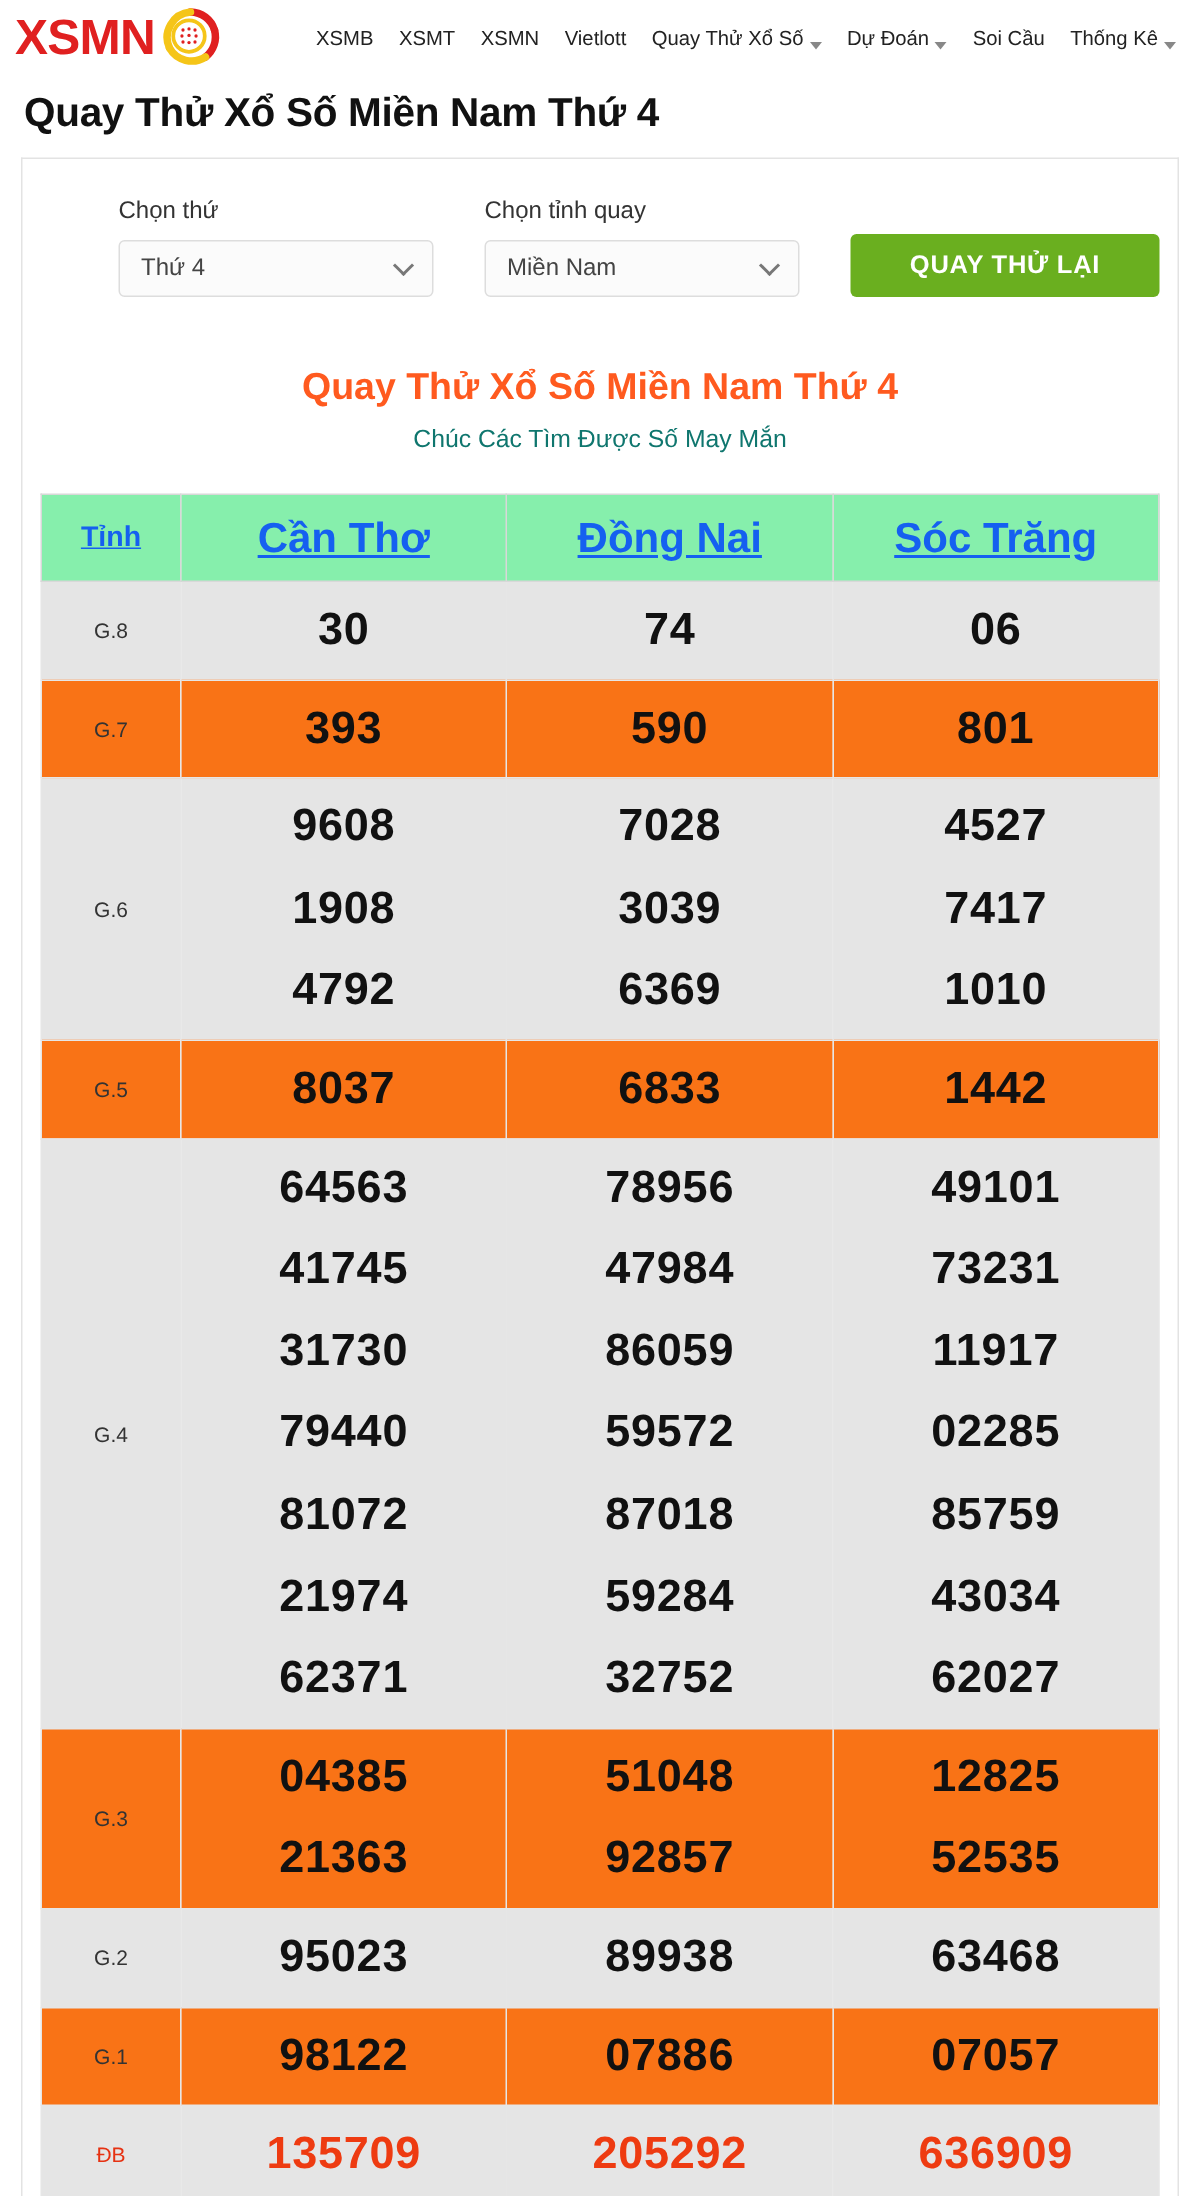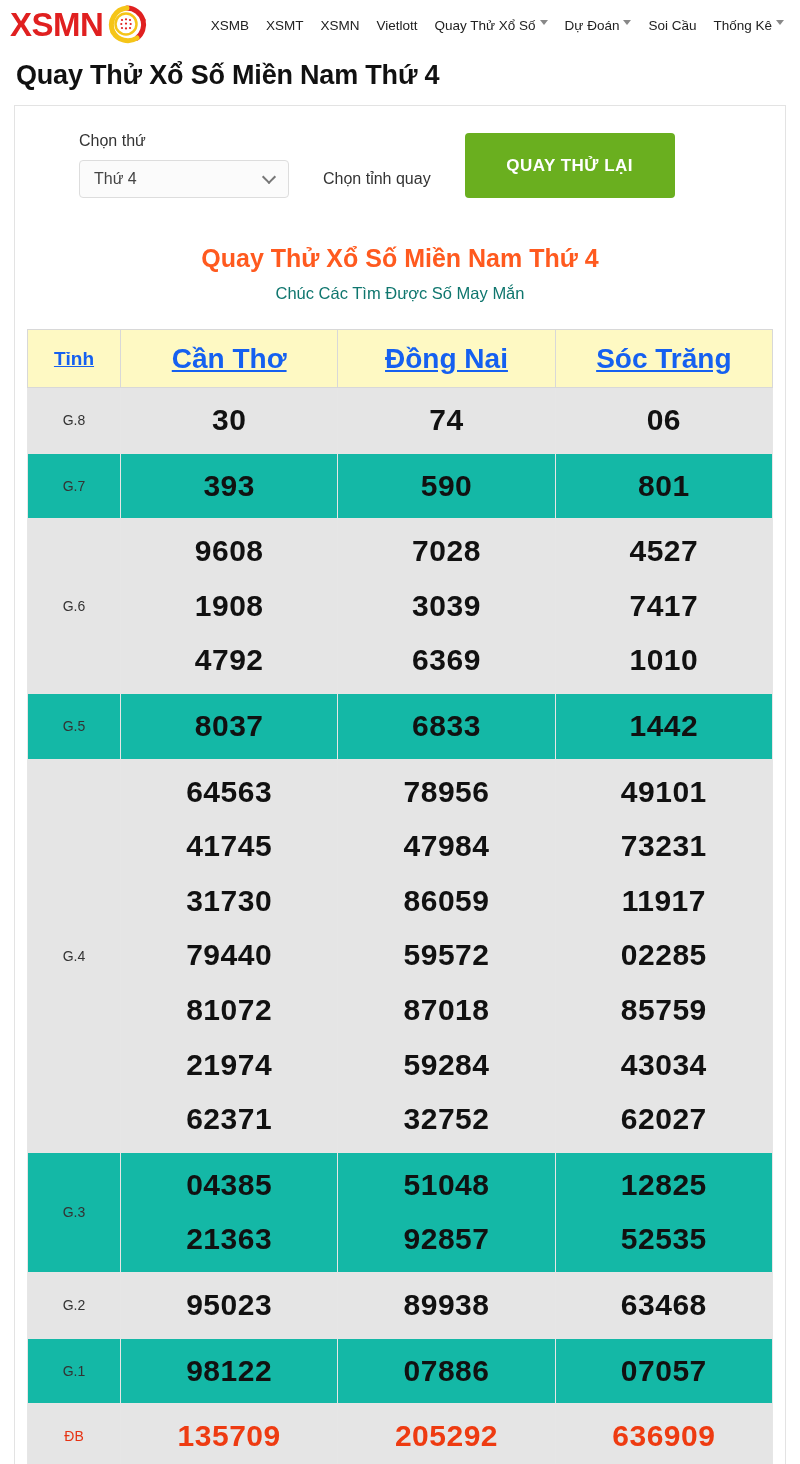--- a/index.html
+++ b/index.html
@@ -33,21 +33,21 @@
   .main-nav {
     flex: 1;
     display: flex;
     align-items: center;
     justify-content: flex-end;
     gap: 17px;
     padding-right: 2px;
   }
   .nav-item {
     display: inline-flex;
-    align-items: flex-start;
+    align-items: flex-end;
     gap: 4px;
     font-size: 13.5px;
     color: #222;
     text-decoration: none;
     white-space: nowrap;
     cursor: pointer;
   }
   .caret {
     width: 0; height: 0;
     border-left: 4px solid transparent;
@@ -108,21 +108,21 @@
     right: 14px;
     top: 50%;
     width: 10px; height: 10px;
     margin-top: -7px;
     border-right: 2px solid #777;
     border-bottom: 2px solid #777;
     transform: rotate(45deg);
   }
   .spin-button {
     width: 210px;
-    height: 65px;
+    height: 42px;
     background: #6aaf1f;
     color: #ffffff;
     border: none;
     border-radius: 4px;
     font-size: 17px;
     font-weight: bold;
     letter-spacing: 0.5px;
     cursor: pointer;
     font-family: "Liberation Sans", sans-serif;
   }
@@ -148,21 +148,21 @@
     border-collapse: collapse;
     margin-top: 26px;
     table-layout: fixed;
   }
   .results-table th, .results-table td {
     border: 1px solid #e6e6e6;
     text-align: center;
     vertical-align: middle;
   }
   .results-table thead th {
-    background: #fef9c3;
+    background: #86efac;
     height: 58px;
     padding: 0 4px;
     border-color: #d8d8d8;
   }
   .th-link {
     color: #1560f0;
     text-decoration: underline;
     font-size: 28px;
     font-weight: bold;
     cursor: pointer;
@@ -182,21 +182,21 @@
     font-size: 30px;
     font-weight: bold;
     color: #111;
     line-height: 1.82;
     padding: 5px 0;
     letter-spacing: 0.5px;
   }
   .num-cell .n { display: block; }
   .num-cell.db-num { color: #ee3b11; }
 
-  tr.stripe > td { background: #14b8a6; margin-top: 30px; }
+  tr.stripe > td { background: #f97316; margin-top: 30px; }
   tr.plain > td { background: #e5e5e5; }
 </style>
 </head>
 <body>
 
 <div class="site-header">
   <a class="brand">
     <span class="brand-text">XSMN</span>
     <span class="brand-mark">
       <svg viewBox="0 0 40 40" width="40" height="40" aria-hidden="true">
@@ -259,20 +259,24 @@
     <div class="field">
       <span class="field-label">Chọn thứ</span>
       <div class="select-box">
         <span>Thứ 4</span>
         <i class="chev"></i>
       </div>
     </div>
 
     <div class="field">
       <span class="field-label">Chọn tỉnh quay</span>
+      <div class="select-box">
+        <span>Miền Nam</span>
+        <i class="chev"></i>
+      </div>
     </div>
 
     <button class="spin-button">QUAY THỬ LẠI</button>
   </div>
 
   <div class="result-heading">Quay Thử Xổ Số Miền Nam Thứ 4</div>
   <div class="result-sub">Chúc Các Tìm Được Số May Mắn</div>
 
   <table class="results-table">
     <thead>

